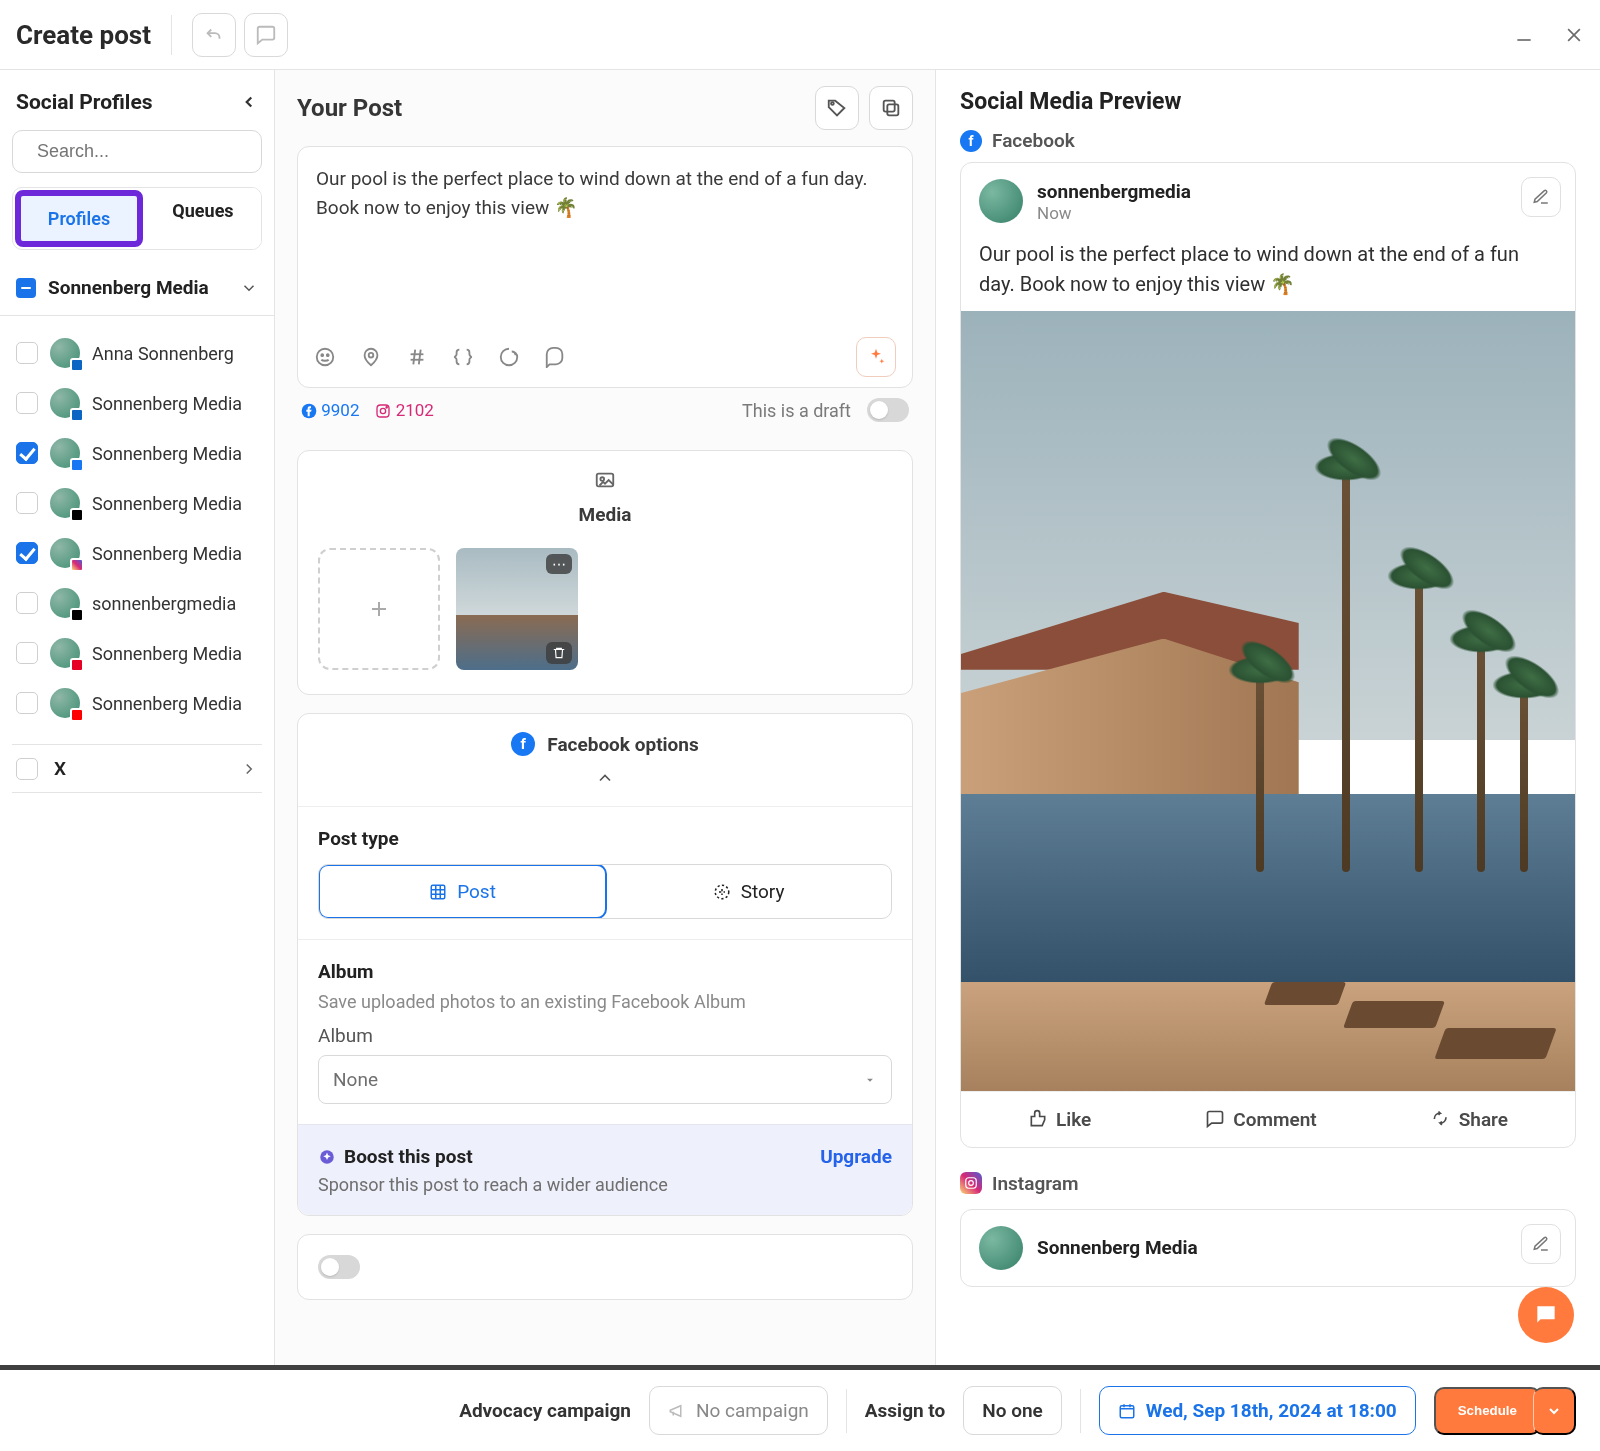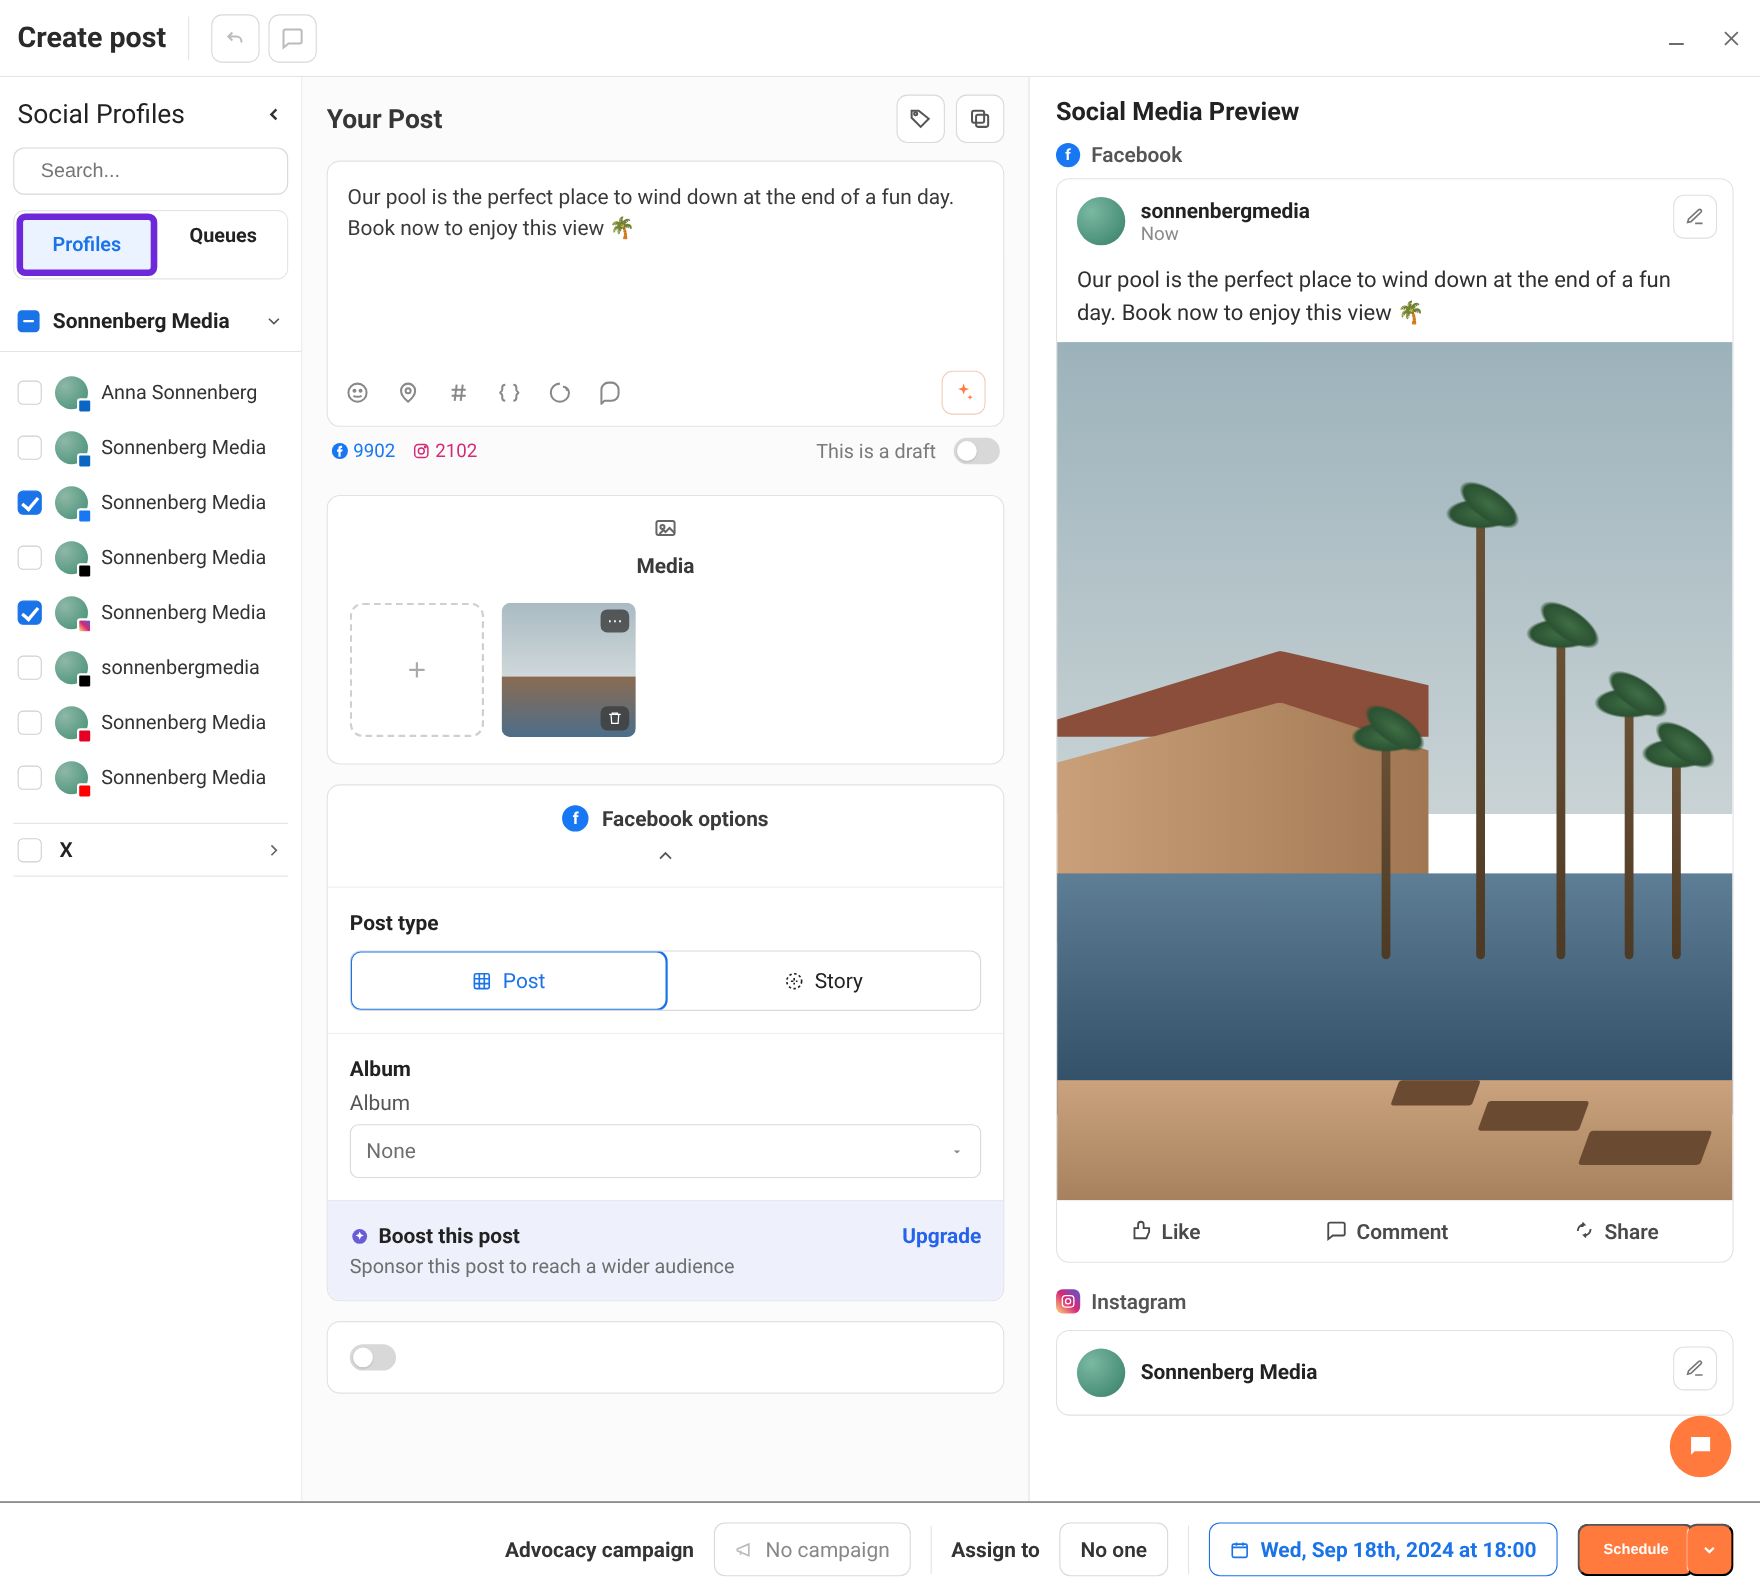--- a/index.html
+++ b/index.html
@@ -30,21 +30,21 @@
   background: #fff;
   display:inline-flex; align-items:center; justify-content:center;
   color:#bbb;
   margin-right:8px;
 }
 .header-right-controls { margin-left:auto; display:flex; gap:30px; color:#6b6b6b; }
 
 .main { display:flex; height: calc(100% - 70px - 86px); }
 .sidebar { width: 275px; border-right:1px solid #e4e4e4; padding: 20px 12px; }
 .sb-title-row { display:flex; align-items:center; justify-content:space-between; padding:0 4px 16px;}
-.sb-title { font-weight:400; font-size:24px; }
+.sb-title { font-weight:700; font-size:21px; }
 .sb-collapse { color:#333; }
 .search-wrap { display:flex; align-items:center; gap:10px; border:1px solid #d8d8d8; border-radius:10px; padding:10px 14px; }
 .search-wrap input { border:none; outline:none; font-size:18px; flex:1; background:transparent; }
 .tabs-row { margin-top:14px; display:flex; border:1px solid #e4e4e4; border-radius:10px; overflow:hidden; }
 .tab-btn { flex:1; padding:12px 8px; text-align:center; font-size:18px; background:#fff; }
 .tab-btn.active { background:#eaf3ff; color:#1a73e8; font-weight:600; border:6px solid #6d28d9; border-radius:8px; margin:2px; }
 .tab-btn:not(.active){ font-weight:700;}
 .group-row { margin-top:22px; display:flex; align-items:center; gap:12px; padding:4px 4px 16px; }
 .group-check { width:20px; height:20px; border-radius:4px; background:#1a73e8; display:inline-flex; align-items:center; justify-content:center;}
 .group-check::after { content:""; width:10px; height:2px; background:#fff; border-radius:1px;}
@@ -138,21 +138,21 @@
 .lounger { position:absolute; background:#6a4b31; border-radius:3px;}
 .palm { position:absolute; bottom:28%; width:8px; background:linear-gradient(#6a5136,#4d3a24); border-radius:4px;}
 .palm::before, .palm::after { content:""; position:absolute; top:-14px; left:-28px; width:64px; height:28px; background: radial-gradient(ellipse at center, #3f6e44 0%, #2b5233 60%, transparent 70%); border-radius:50%;}
 .palm::after { transform:rotate(35deg); top:-22px; left:-20px;}
 .fb-actions { display:flex; align-items:center; justify-content:space-around; padding:16px 10px; color:#4a4a4a; border-top:1px solid #eee;}
 .fb-act { display:flex; align-items:center; gap:8px; font-weight:600;}
 .ig-card { margin-top:14px; border:1px solid #e2e2e2; border-radius:12px; background:#fff; position:relative;}
 .ig-head { display:flex; align-items:center; gap:14px; padding:16px 18px;}
 .ig-avatar { width:44px;height:44px;border-radius:50%;background:radial-gradient(circle at 30% 30%,#7bb8a2,#357f67);}
 
-.footer { position:absolute; bottom:0; left:0; right:0; height:86px; border-top:1px solid #404040; background:#fff; display:flex; align-items:center; padding:0 24px; gap:18px; justify-content: flex-end;}
+.footer { position:absolute; bottom:0; left:0; right:0; height:86px; border-top:5px solid #404040; background:#fff; display:flex; align-items:center; padding:0 24px; gap:18px; justify-content: flex-end;}
 .foot-label { font-weight:700; color:#333; }
 .foot-box { border:1px solid #d9d9d9; border-radius:10px; padding:12px 18px; color:#888; display:flex; align-items:center; gap:10px;}
 .date-box { border:1.5px solid #1a73e8; color:#1a73e8; font-weight:700; border-radius:10px; padding:12px 18px; display:flex; align-items:center; gap:10px;}
 .schedule-btn { background:#ff7a3c; color:#fff; font-weight:700; border-radius:10px; padding:14px 22px; display:flex; align-items:center;}
 .schedule-caret { background:#ff7a3c; color:#fff; border-radius:10px; padding:14px 12px; border-left: 1px solid rgba(255,255,255,0.6); margin-left:-8px;}
 .vdiv2{ width:1px; background:#e4e4e4; height:44px;}
 
 .help-bubble { position:absolute; right:26px; bottom:108px; width:56px;height:56px;border-radius:50%;background:#ff7a3c; display:flex;align-items:center;justify-content:center;color:#fff;}
 
 svg { display:block; }
@@ -440,20 +440,21 @@
                 <circle cx="12" cy="12" r="9"></circle>
                 <line x1="12" y1="8" x2="12" y2="16"></line>
                 <line x1="8" y1="12" x2="16" y2="12"></line>
               </svg>
             <span>Story</span>
           </div>
         </div>
       </div>
       <div class="fb-sub">
         <div class="sub-title">Album</div>
+        <div class="hint">Save uploaded photos to an existing Facebook Album</div>
         <div style="margin-bottom:8px;color:#555">Album</div>
         <div class="select">
           <span>None</span>
           <svg width="14" height="14" viewBox="0 0 24 24" fill="#888">
               <path d="M7 10l5 5 5-5z"></path>
             </svg>
         </div>
       </div>
       <div class="boost">
         <div>

